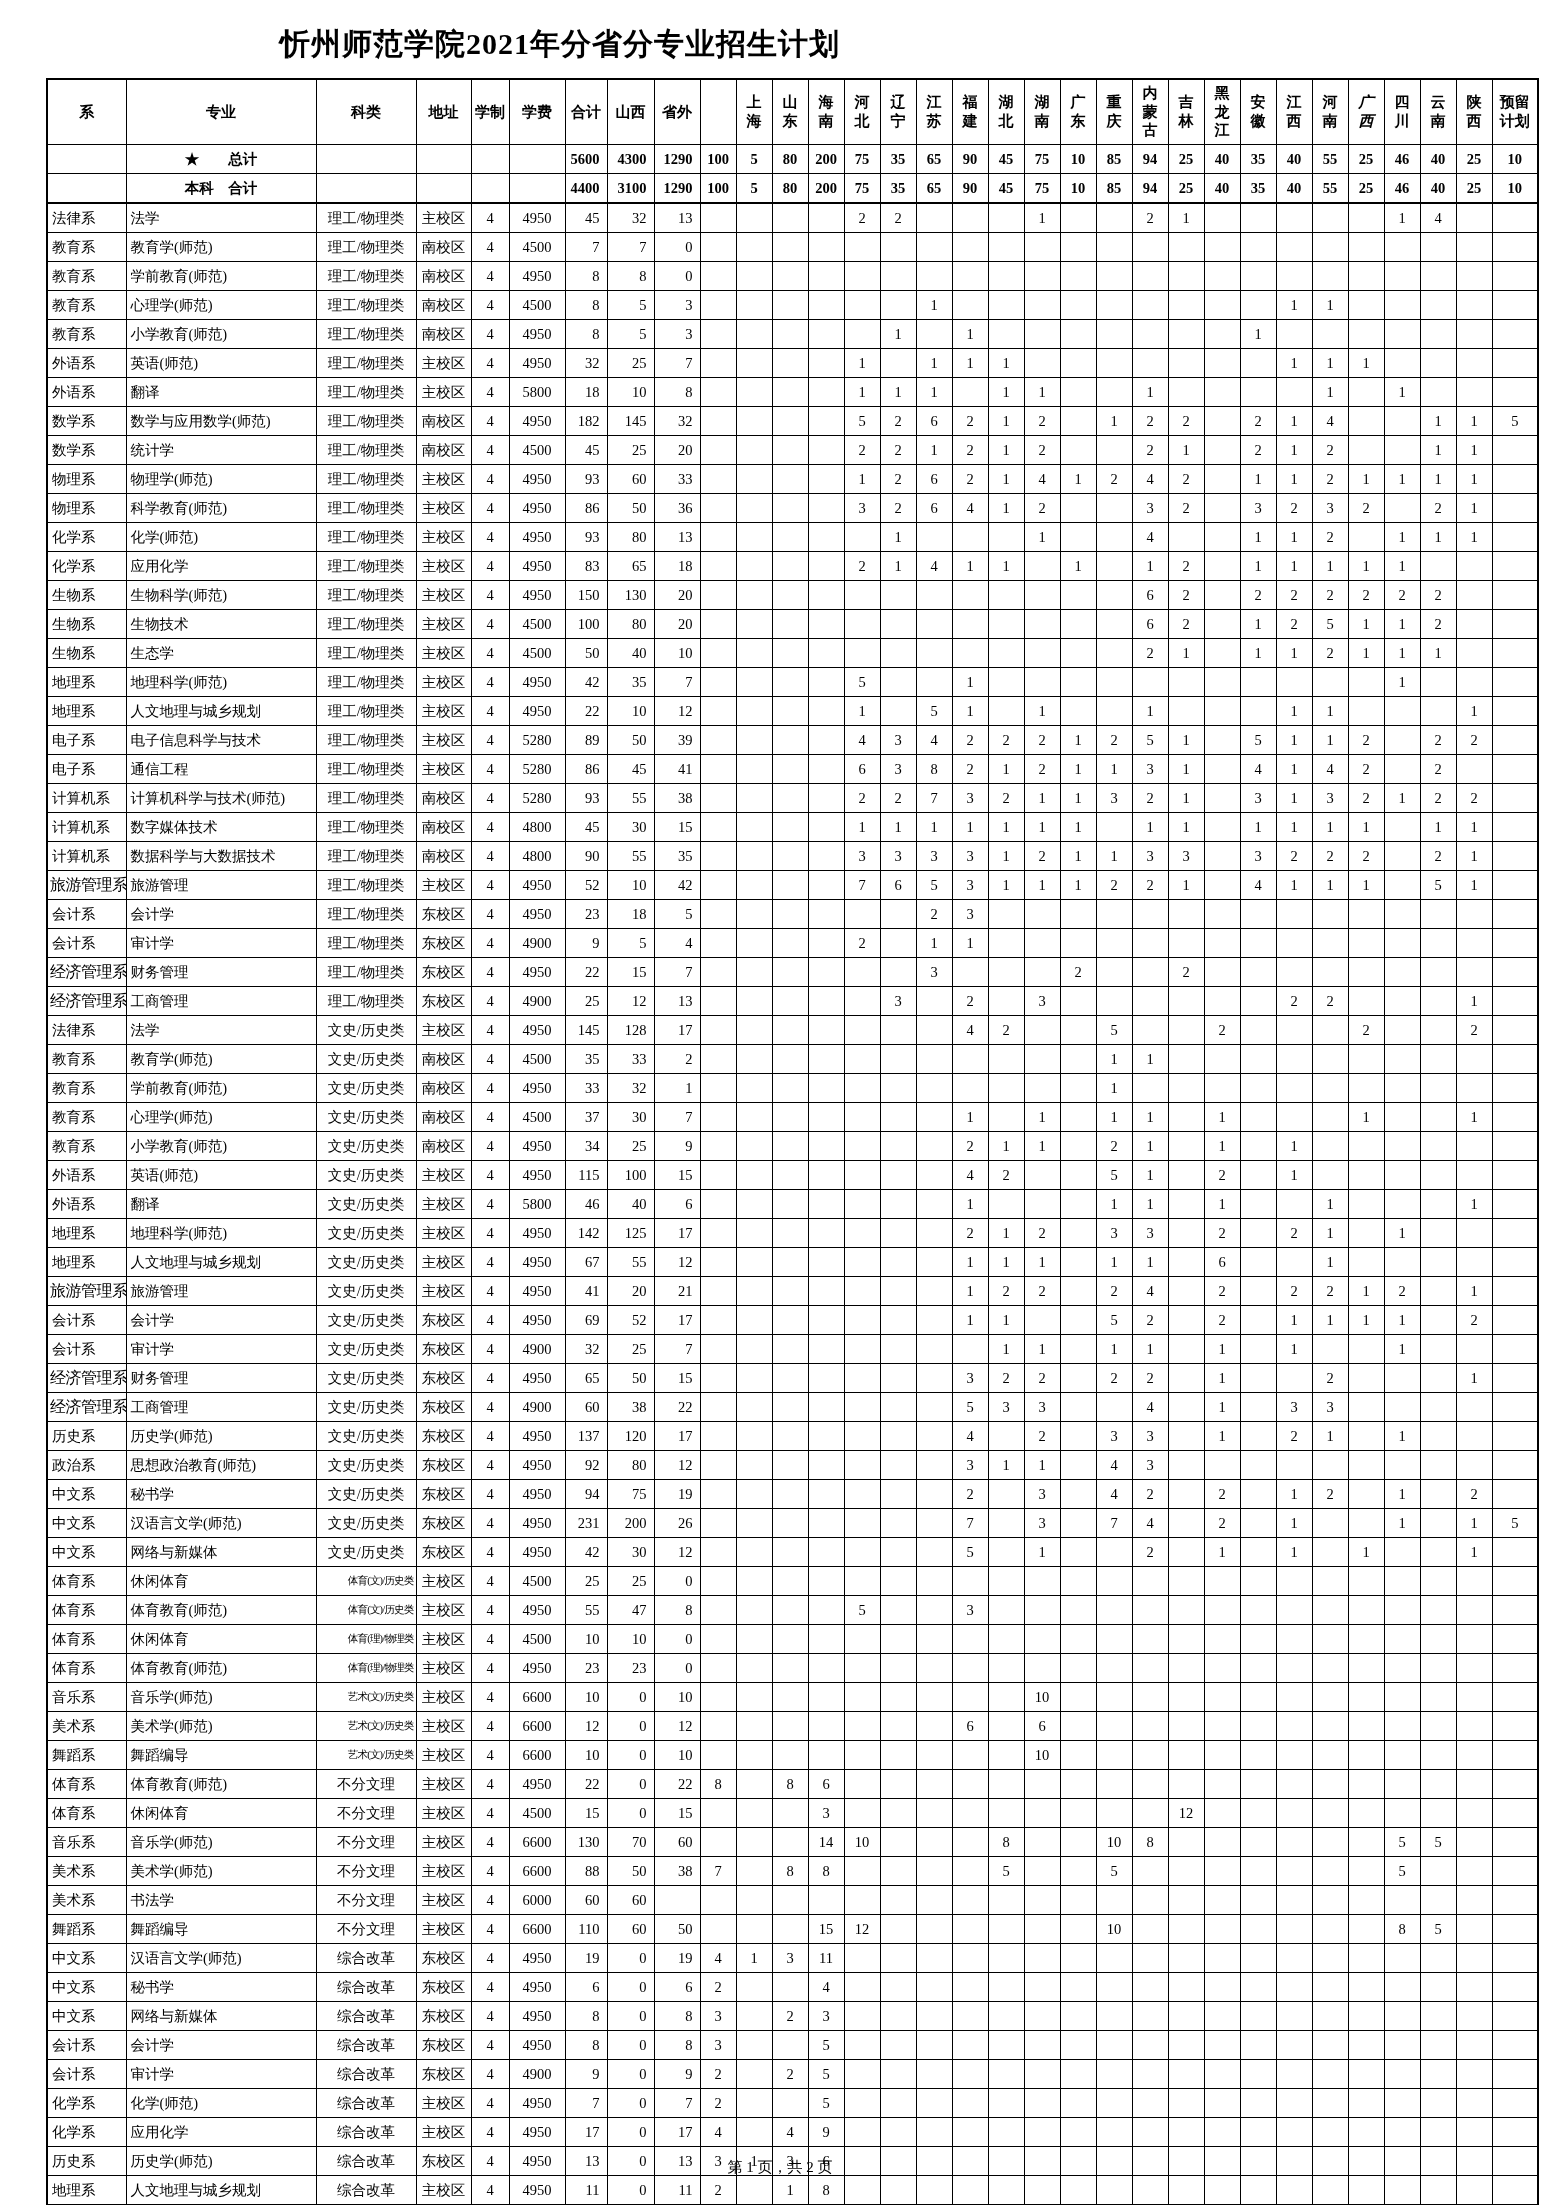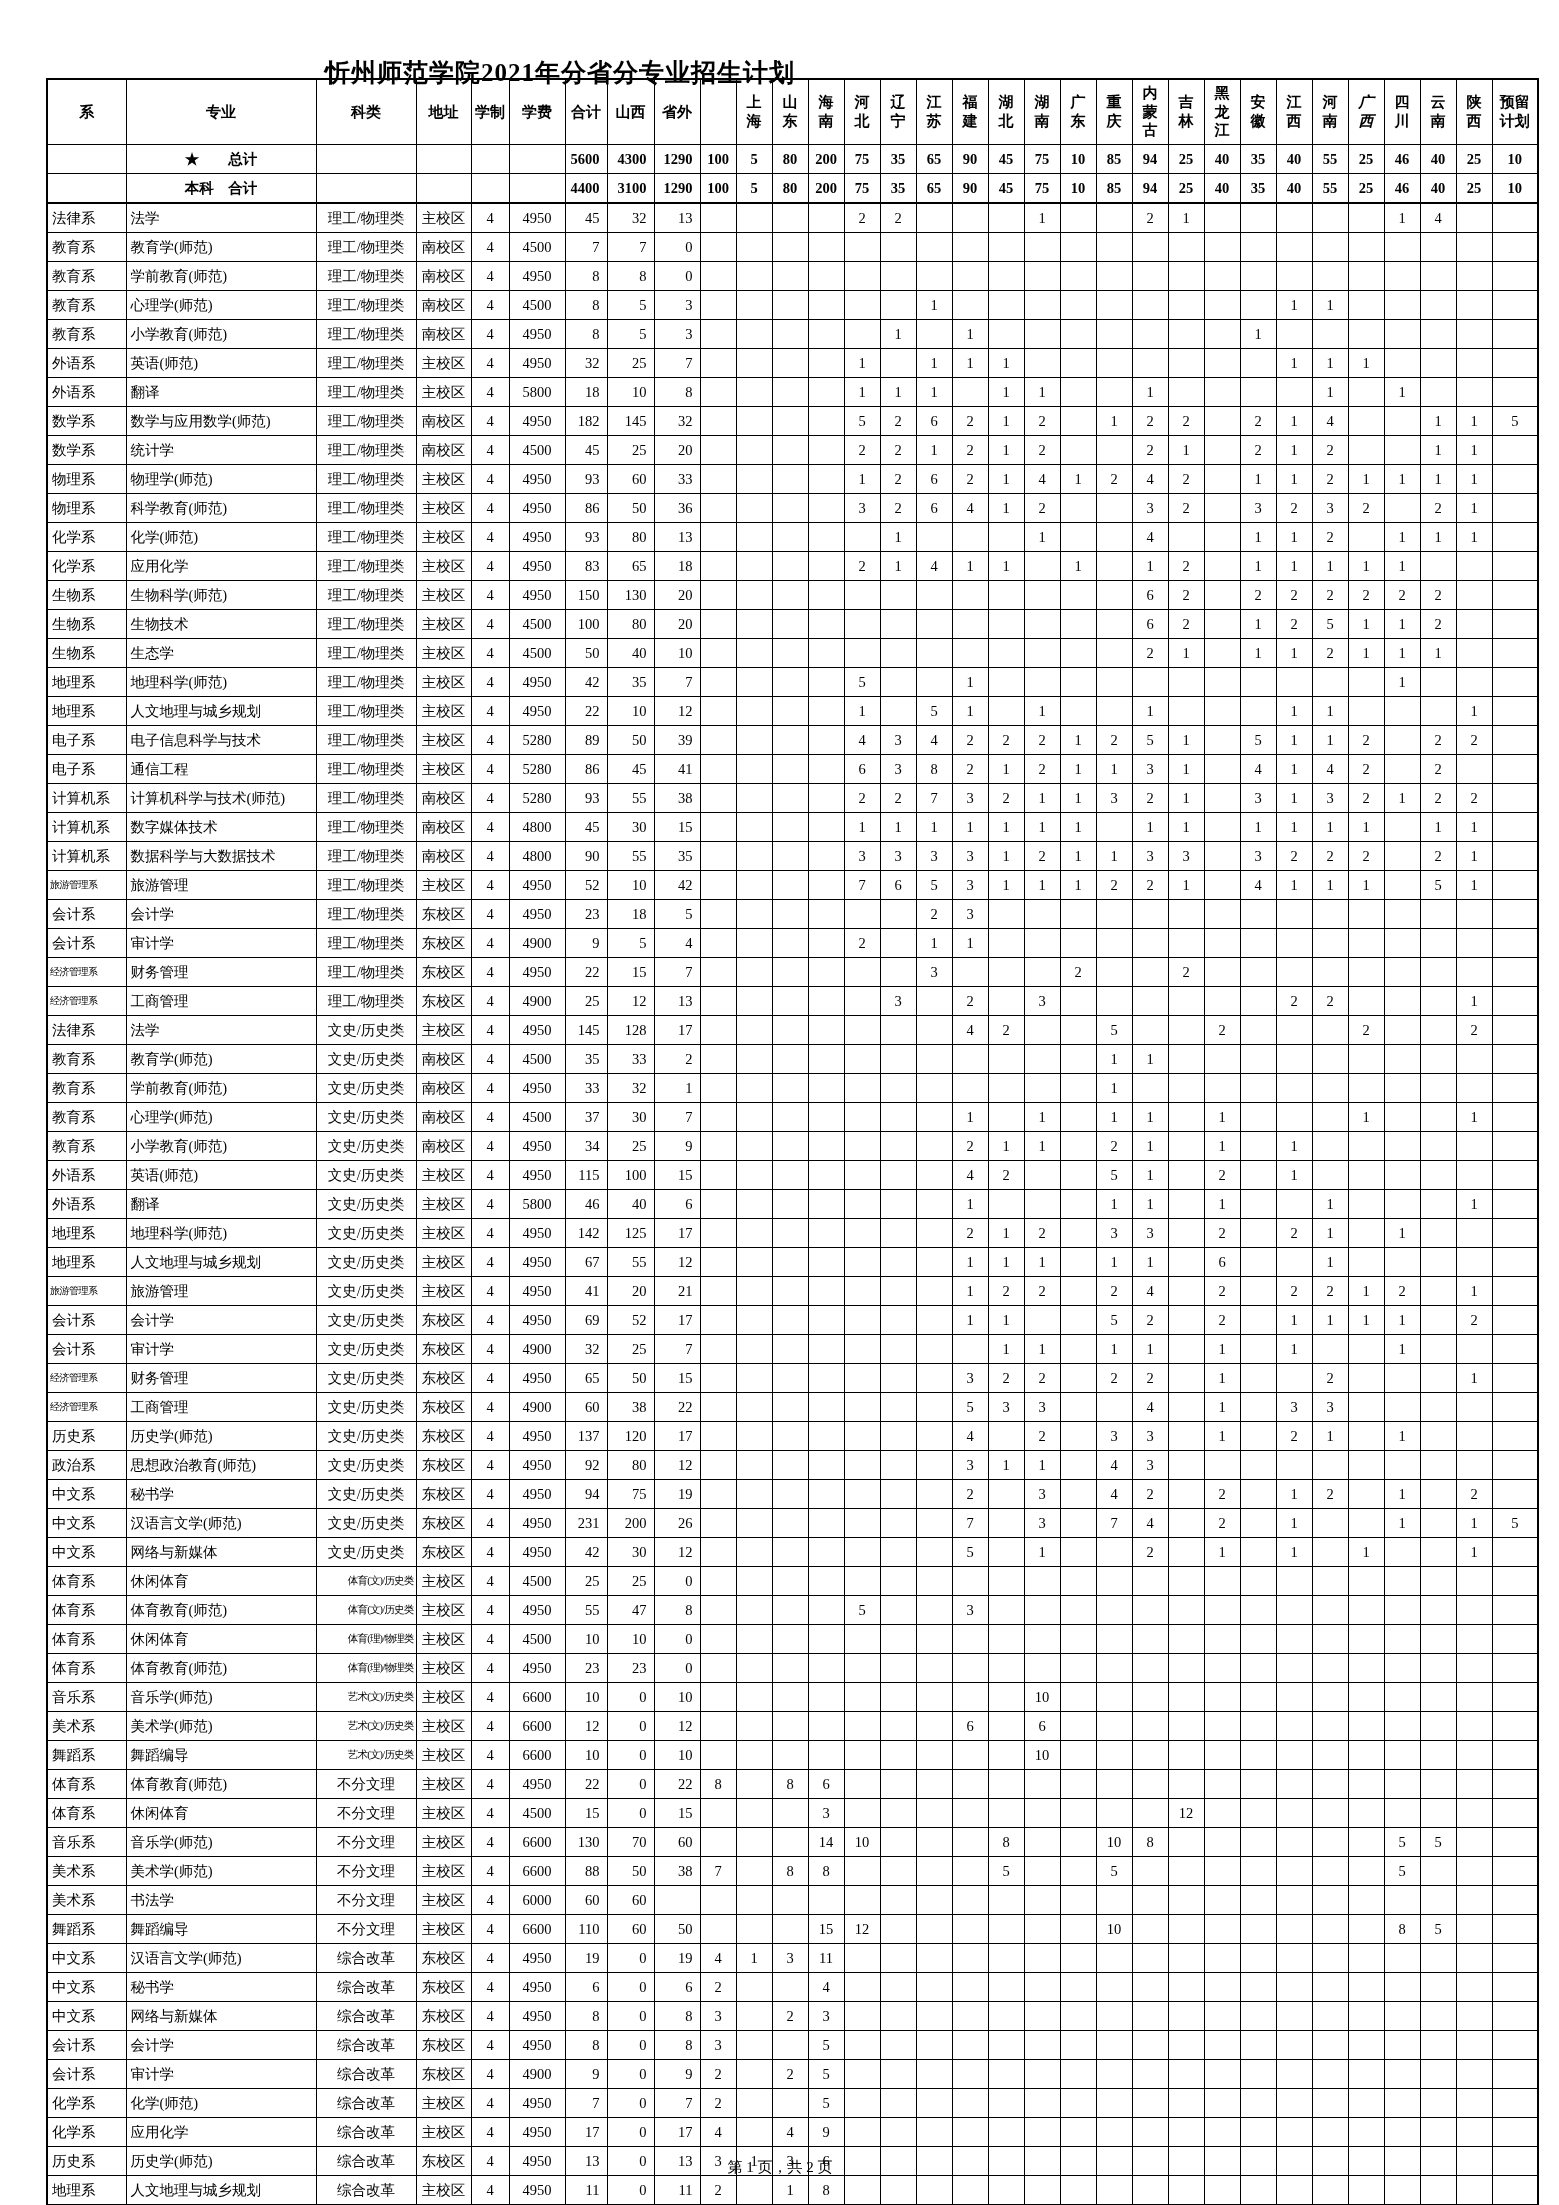--- a/index.html
+++ b/index.html
@@ -1,28 +1,28 @@
 <!DOCTYPE html>
 <html><head>
 <meta charset="utf-8">
 <style>
   html,body{margin:0;padding:0;background:#e8e8e8;}
   .page{position:relative;width:1559px;height:2205px;background:#ffffff;margin:0 auto;overflow:hidden;
         font-family:"Liberation Serif","DejaVu Serif",serif;color:#000;}
   .title{position:absolute;left:560px;top:24px;transform:translateX(-50%);
-         font-size:25px;font-weight:bold;white-space:nowrap;letter-spacing:1px;margin-top:32px;}
+         font-size:30px;font-weight:bold;white-space:nowrap;letter-spacing:1px;}
   table{position:absolute;left:46px;top:78px;width:1489px;border-collapse:collapse;table-layout:fixed;
         border:2.5px solid #000;}
   th,td{border:1px solid #000;overflow:hidden;}
   th{font-size:15px;font-weight:bold;padding:1px 0;line-height:1.25;word-break:break-all;vertical-align:middle;text-align:center;height:62px;}
   th .vt{margin:0 auto;}
   td{font-size:14.5px;height:28px;padding:0 2px;text-align:center;white-space:nowrap;}
   td.l{text-align:left;padding-left:4px;}
   td.r{text-align:right;padding-right:7px;}
-  td.sm{font-size:10px;letter-spacing:-0.5px;padding-left:2px;}
+  td.sm{font-size:16px;letter-spacing:-0.5px;padding-left:2px;}
   td.xs{font-size:10.5px;letter-spacing:-0.8px;text-align:right;}
   tr.sum td{font-weight:bold;}
   tr.sum2 td{border-bottom:2px solid #000;}
   .footer{position:absolute;left:780px;top:2158px;transform:translateX(-50%);font-size:15px;white-space:nowrap;}
 </style>
 </head>
 <body>
 
 <div class="page">
   <div class="title">忻州师范学院2021年分省分专业招生计划</div>

